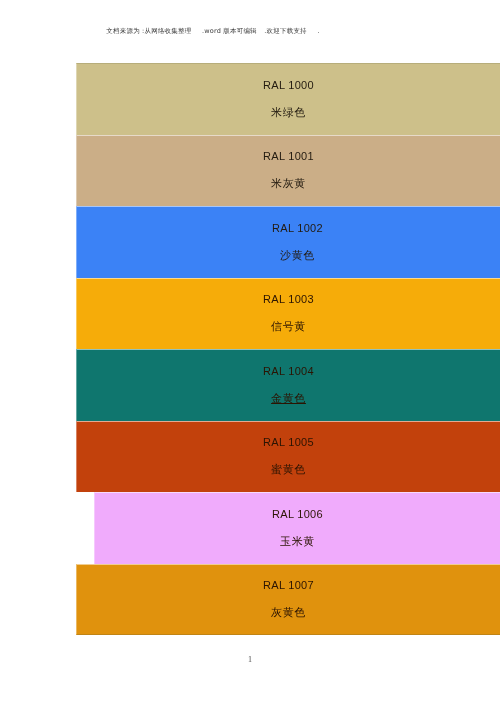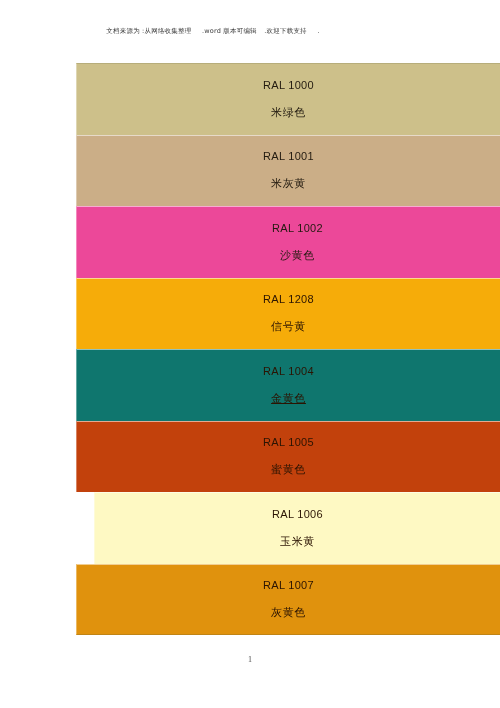--- a/index.html
+++ b/index.html
@@ -125,41 +125,41 @@
     <div class="ral-row" style="background-color: rgb(205, 192, 138);">
       <div class="ral-code" style="color: rgb(35, 27, 16);">RAL 1000</div>
       <div class="ral-name" style="color: rgb(35, 27, 16);">米绿色</div>
     </div>
 
     <div class="ral-row" style="background-color: rgb(203, 174, 135);">
       <div class="ral-code" style="color: rgb(35, 27, 16);">RAL 1001</div>
       <div class="ral-name" style="color: rgb(35, 27, 16);">米灰黄</div>
     </div>
 
-    <div class="ral-row" style="background-color: #ec4899; padding-left: 18px;">
+    <div class="ral-row" style="background-color: #3b82f6; padding-left: 18px;">
       <div class="ral-code" style="color: rgb(35, 27, 16);">RAL 1002</div>
       <div class="ral-name" style="color: rgb(35, 27, 16);">沙黄色</div>
     </div>
 
     <div class="ral-row" style="background-color: rgb(246, 172, 9);">
-      <div class="ral-code" style="color: rgb(43, 20, 3);">RAL 1208</div>
+      <div class="ral-code" style="color: rgb(43, 20, 3);">RAL 1003</div>
       <div class="ral-name" style="color: rgb(43, 20, 3);">信号黄</div>
     </div>
 
     <div class="ral-row" style="background-color: #0f766e;">
       <div class="ral-code" style="color: rgb(43, 20, 3);">RAL 1004</div>
       <div class="ral-name" style="color: rgb(43, 20, 3); text-decoration: underline;">金黄色</div>
     </div>
 
     <div class="ral-row" style="background-color: #c2410c;">
       <div class="ral-code" style="color: rgb(43, 20, 3);">RAL 1005</div>
       <div class="ral-name" style="color: rgb(43, 20, 3);">蜜黄色</div>
     </div>
 
-    <div class="ral-row" style="background-color: #fef9c3; margin-left: 18px;">
+    <div class="ral-row" style="background-color: #f0abfc; margin-left: 18px;">
       <div class="ral-code" style="color: rgb(43, 20, 3);">RAL 1006</div>
       <div class="ral-name" style="color: rgb(43, 20, 3);">玉米黄</div>
     </div>
 
     <div class="ral-row" style="background-color: rgb(224, 146, 13);">
       <div class="ral-code" style="color: rgb(43, 20, 3);">RAL 1007</div>
       <div class="ral-name" style="color: rgb(43, 20, 3);">灰黄色</div>
     </div>
 
   </div>

